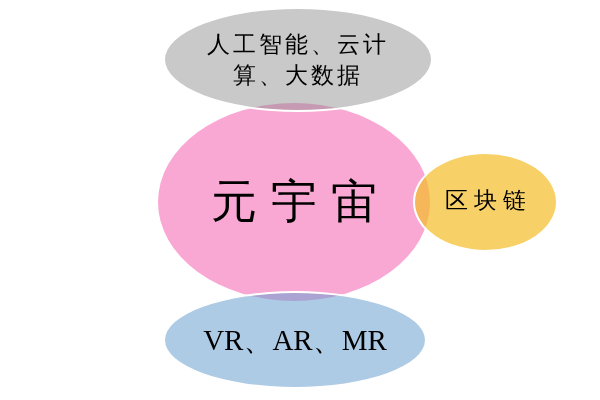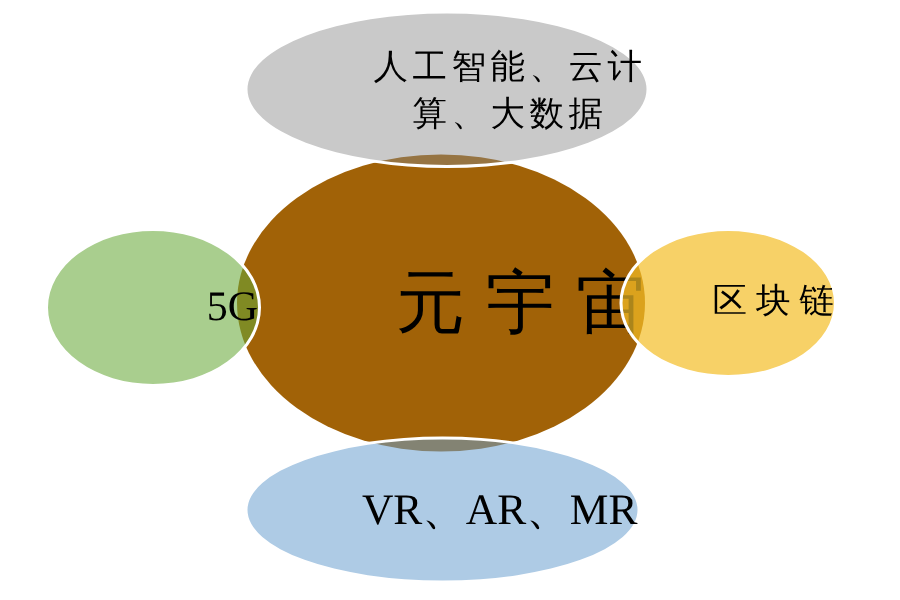--- a/index.html
+++ b/index.html
@@ -11,21 +11,21 @@
     overflow: hidden;
     font-family: "Liberation Serif", "DejaVu Serif", serif;
     color: #000000;
   }
   .ellipse {
     position: absolute;
     border-radius: 50%;
     box-sizing: border-box;
     display: flex;
     align-items: center;
-    justify-content: flex-end;
+    justify-content: center;
     text-align: center;
   }
   
   .el-center {
     left: 158px; top: 103px;
     width: 272px; height: 198px;
     z-index: 1;
   }
   
   .sat {
@@ -65,34 +65,31 @@
     font-size: 29px;
     line-height: 1;
     white-space: nowrap;
   }
 </style>
 </head>
 <body>
 
 <div class="stage">
 
-  <div class="ellipse el-center" style="background: #a16207;">
+  <div class="ellipse el-center" style="background: #f9a8d4;">
     <span class="center-label">元宇宙</span>
   </div>
 
   <div class="ellipse sat el-top" style="background: rgba(138, 138, 138, 0.46); border-color: rgb(255, 255, 255);">
     <div class="top-label">
       <div>人工智能、云计</div>
       <div>算、大数据</div>
     </div>
   </div>
 
-  <div class="ellipse sat el-left" style="background: rgba(104, 169, 57, 0.57); border-color: rgb(255, 255, 255);">
-    <span class="left-label">5G</span>
-  </div>
 
   <div class="ellipse sat el-right" style="background: rgba(244, 189, 39, 0.7); border-color: rgb(255, 255, 255);">
     <span class="right-label">区块链</span>
   </div>
 
   <div class="ellipse sat el-bottom" style="background: rgba(106, 159, 207, 0.54); border-color: rgb(255, 255, 255);">
     <span class="bottom-label">VR、AR、MR</span>
   </div>
 
 </div>

